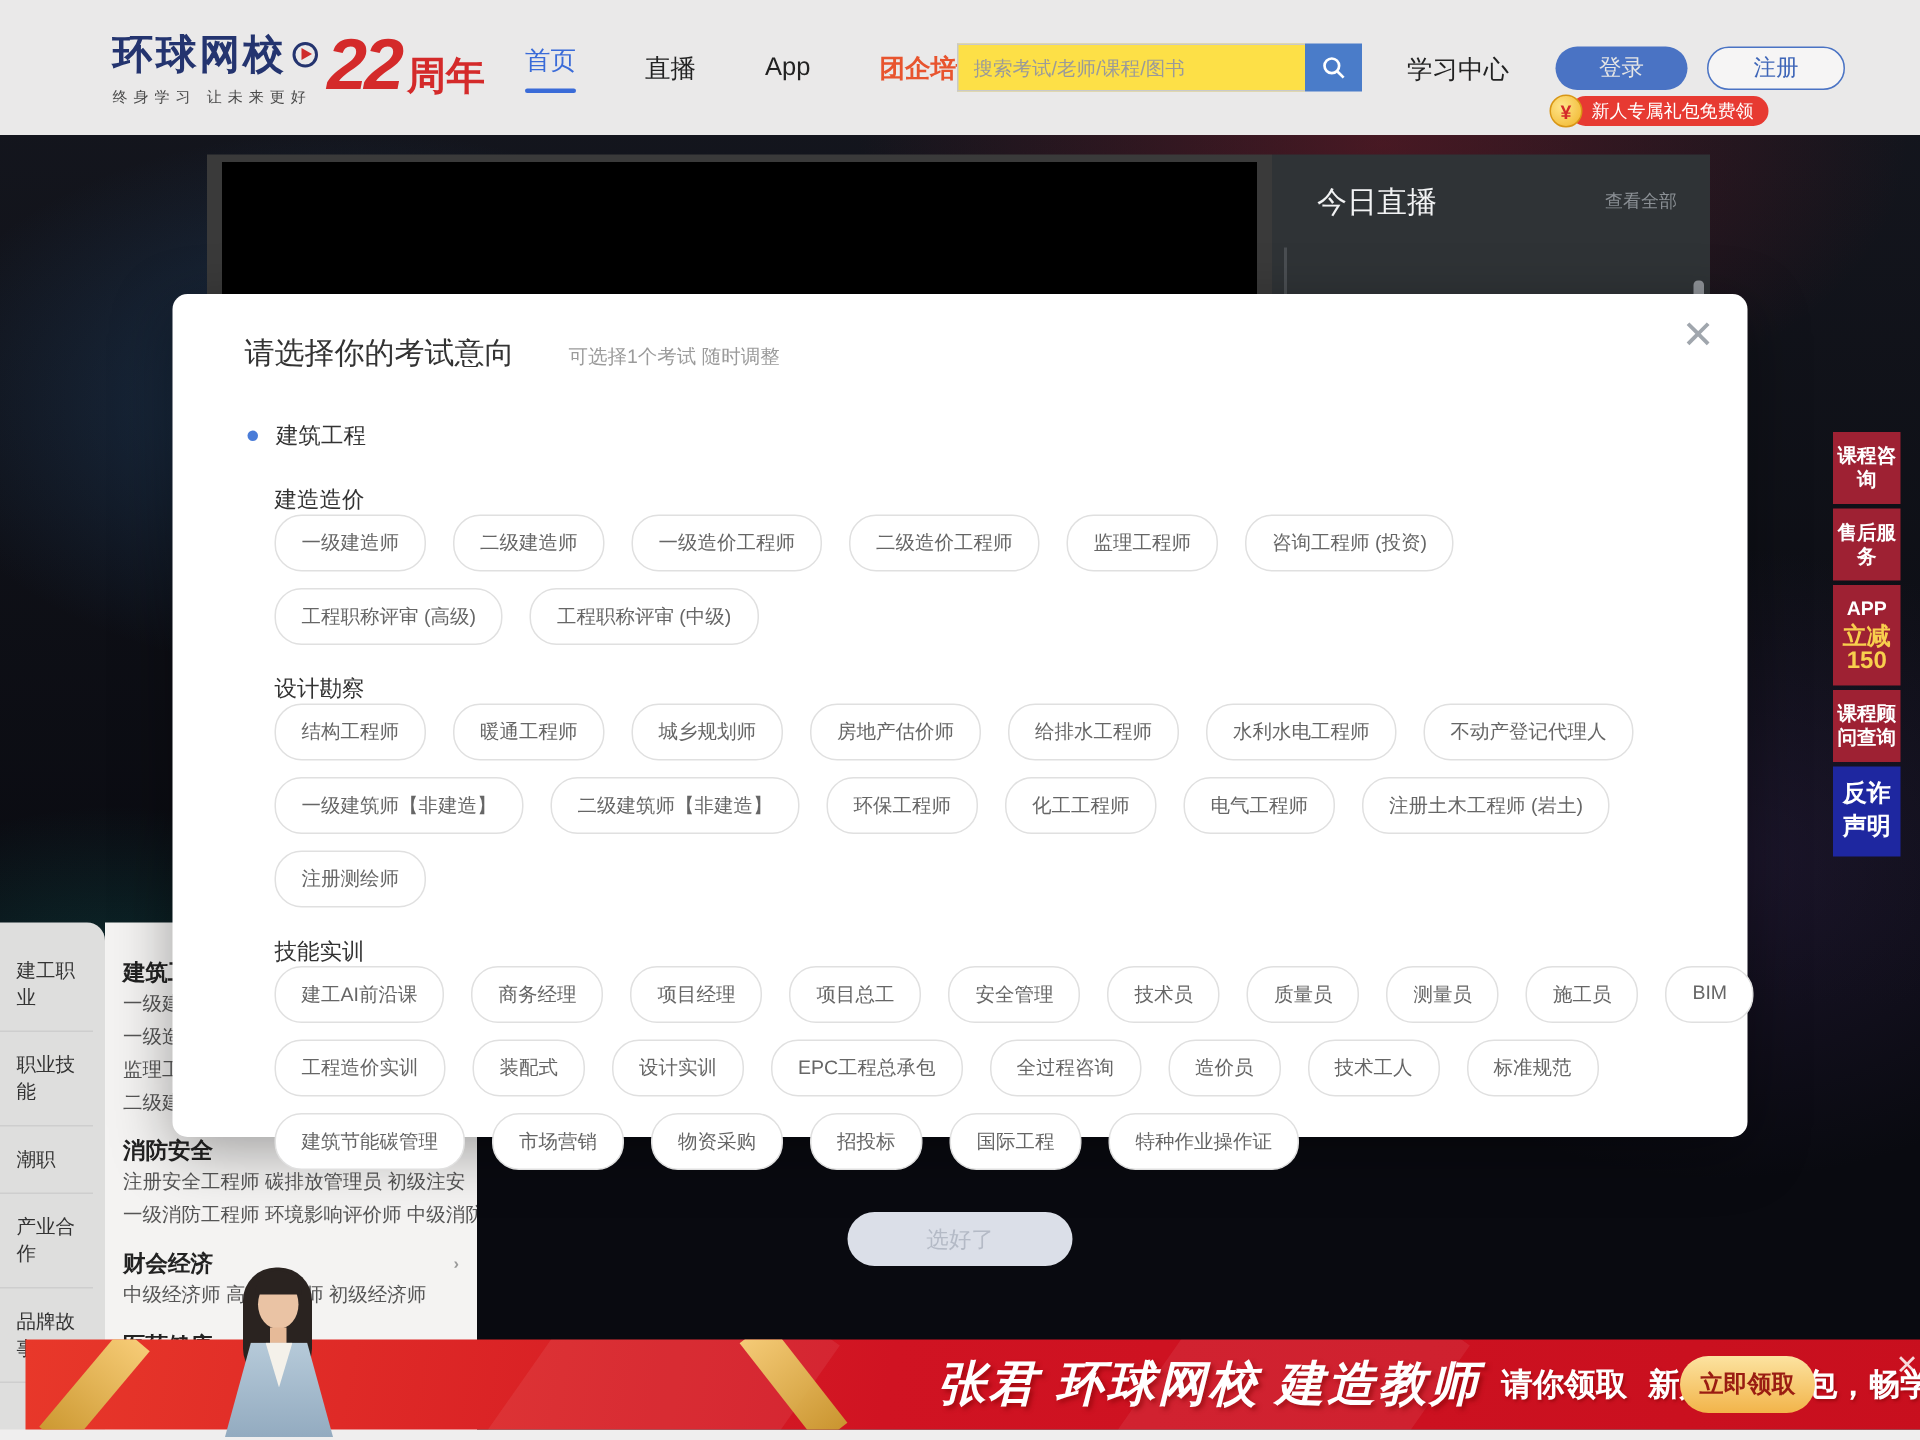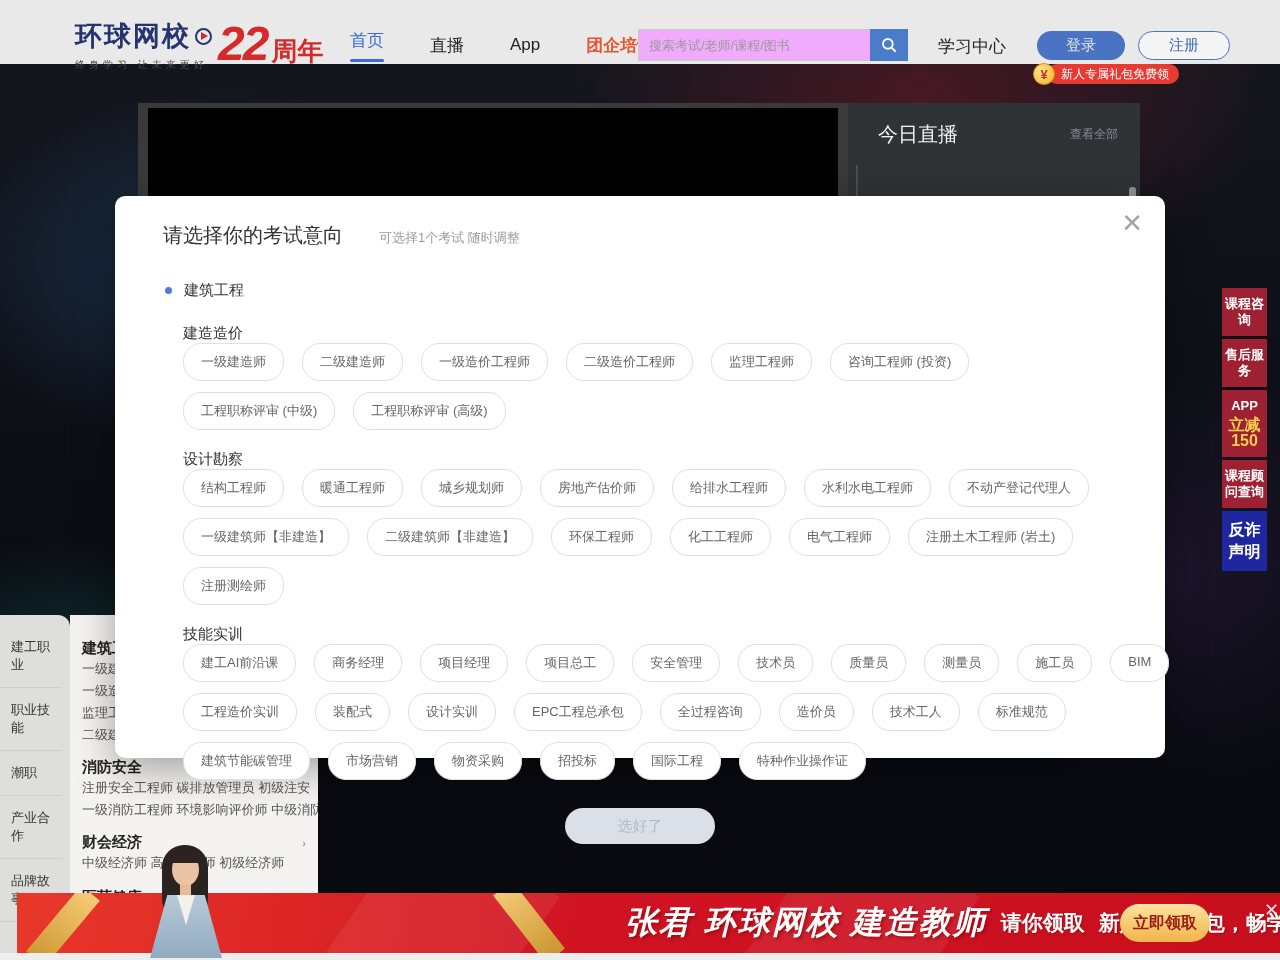--- a/index.html
+++ b/index.html
@@ -10,42 +10,42 @@
   
   .stage { position:absolute; inset:0; z-index:0;
     background:
       radial-gradient(420px 260px at 18% 28%, rgba(40,90,140,.45), transparent 70%),
       radial-gradient(500px 280px at 72% 10%, rgba(150,30,45,.40), transparent 70%),
       radial-gradient(300px 220px at 6% 72%, rgba(20,150,140,.30), transparent 70%),
       radial-gradient(400px 300px at 90% 60%, rgba(60,40,90,.35), transparent 70%),
       linear-gradient(#15171f, #090a10 70%); }
 
   
-  .header { position:absolute; left:0; top:0; width:1280px; height:64px;
+  .header { position:absolute; left:0; top:0; width:1280px; height:90px;
     background:#eae9e9; z-index:5; }
   .logo { position:absolute; left:75px; top:18px; cursor:pointer; }
   .logo-row { display:flex; align-items:center; gap:4px; }
   .logo-title { font-size:27px; font-weight:bold; color:#24346f; letter-spacing:2px; }
   .logo-play { width:17px; height:17px; border-radius:50%; border:2px solid #24346f;
     display:inline-flex; align-items:center; justify-content:center; }
   .logo-play i { width:0; height:0; border-left:7px solid #cf2b2b; border-top:4px solid transparent;
     border-bottom:4px solid transparent; margin-left:2px; }
   .logo-tag { font-size:10px; color:#4a4a4a; letter-spacing:4px; margin-top:4px; }
   .anniv { position:absolute; left:218px; top:16px; color:#d42a2a; display:flex; align-items:baseline; cursor:pointer; }
   .anniv .n { font-size:48px; font-weight:900; font-style:italic; letter-spacing:-2px; }
   .anniv .t { font-size:26px; font-weight:800; margin-left:4px; }
   .nav { position:absolute; left:350px; top:0; height:90px; display:flex; align-items:center; gap:46px; }
   .nav-item { font-size:17px; color:#222; cursor:pointer; text-align:left; }
   .nav-item.active { color:#3a6bd8; }
   .nav-item.active::after { content:''; display:block; height:3px; background:#3a6bd8;
     border-radius:2px; margin-top:7px; }
   .nav-item.highlight { color:#e8542e; font-weight:bold; }
   .search { position:absolute; left:638px; top:29px; display:flex; }
   .search input { width:232px; height:32px; border:1px solid #c9c9c9; border-right:none;
-    background:#f0abfc; font-size:13px; color:#333; padding:0 10px; outline:none; }
+    background:#fde047; font-size:13px; color:#333; padding:0 10px; outline:none; }
   .search input::placeholder { color:#9a9a9a; }
   .search-btn { width:38px; height:32px; background:#4a7cc9; border:none; display:flex;
     align-items:center; justify-content:center; cursor:pointer; }
   .learn { position:absolute; left:938px; top:35px; font-size:17px; color:#222; cursor:pointer; }
   .btn-login { position:absolute; left:1037px; top:31px; width:88px; height:29px; border-radius:15px;
     background:#4a73c4; color:#e5e5e5; font-size:15px; border:none; cursor:pointer; }
   .btn-reg { position:absolute; left:1138px; top:31px; width:92px; height:29px; border-radius:15px;
     background:rgba(255,255,255,.55); color:#3f66b8; font-size:15px;
     border:1px solid #4a73c4; cursor:pointer; }
   .newbie { position:absolute; left:1033px; top:62px; height:24px; display:flex; align-items:center; cursor:pointer; }
@@ -307,23 +307,23 @@
               <div class="tag">二级造价工程师</div>
 
               <div class="tag">监理工程师</div>
 
               <div class="tag">咨询工程师 (投资)</div>
 
           </div>
 
           <div class="tag-row">
 
+              <div class="tag">工程职称评审 (高级)</div>
+
               <div class="tag">工程职称评审 (中级)</div>
-
-              <div class="tag">工程职称评审 (高级)</div>
 
           </div>
 
       </div>
     </div>
 
     <div class="tag-group">
       <div class="tag-group-label">设计勘察</div>
       <div class="tag-rows">
 

